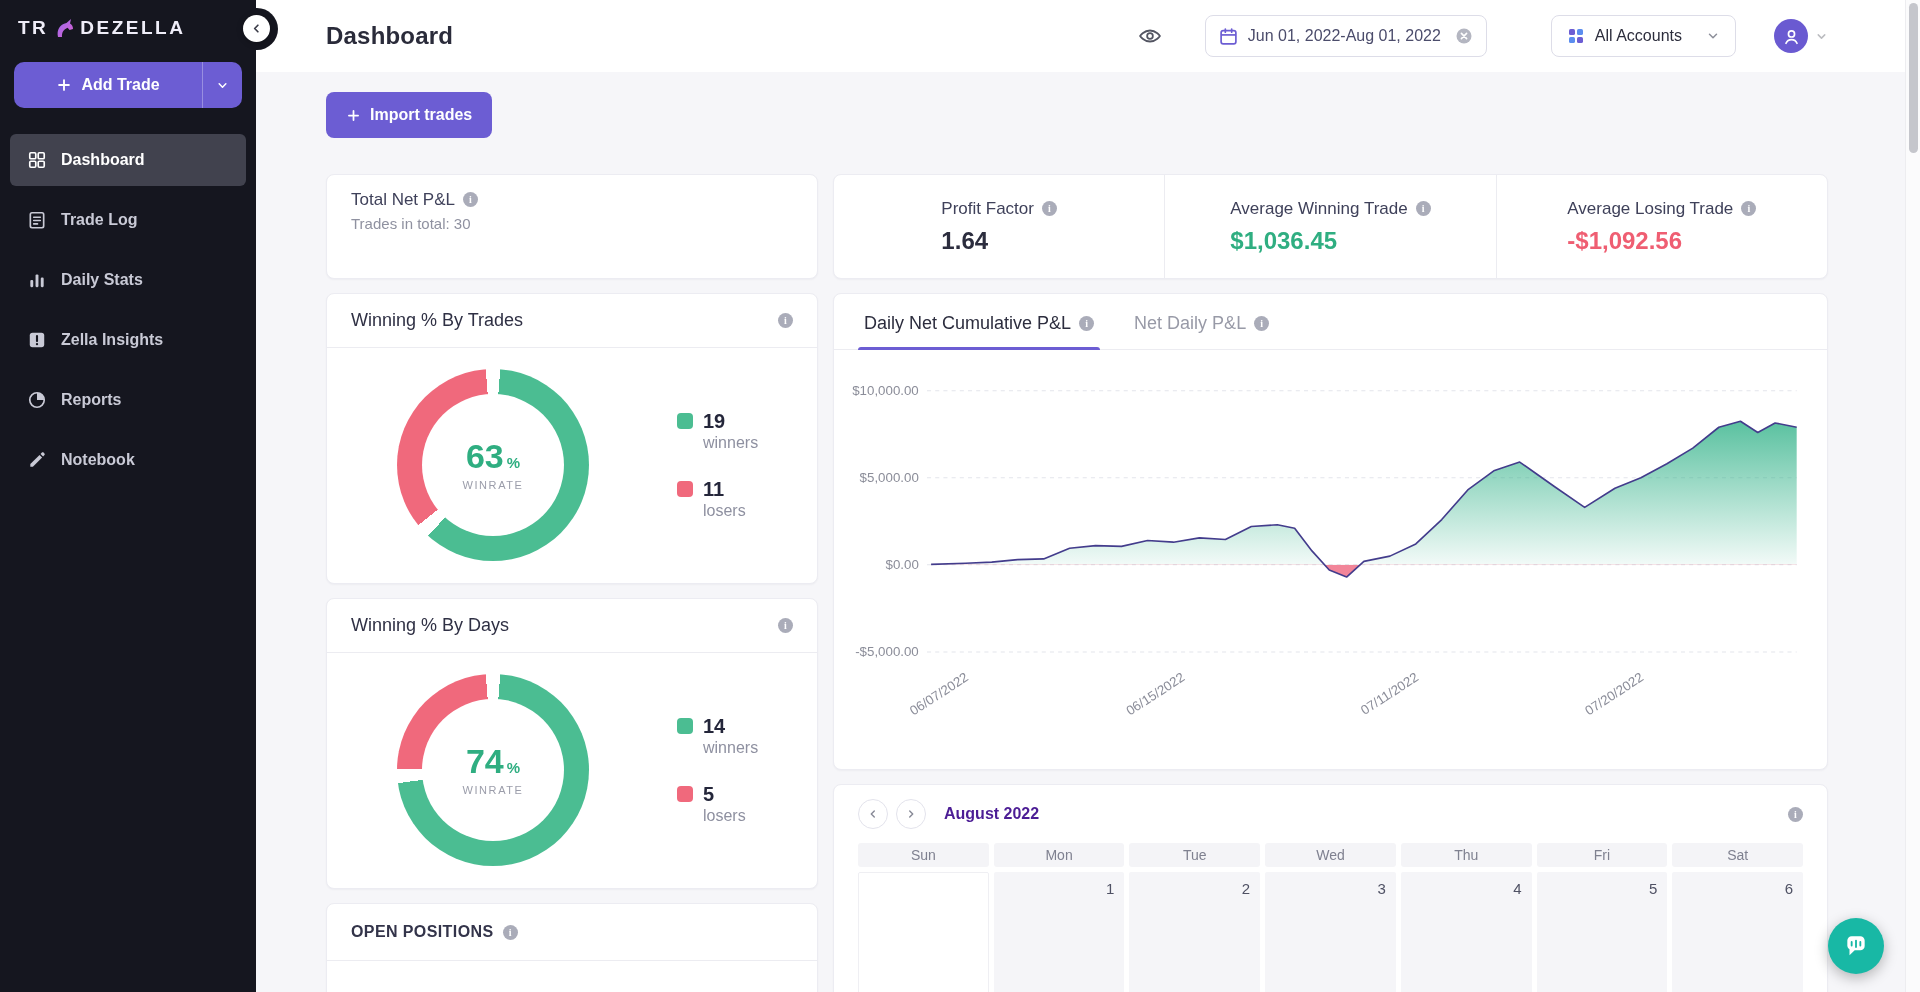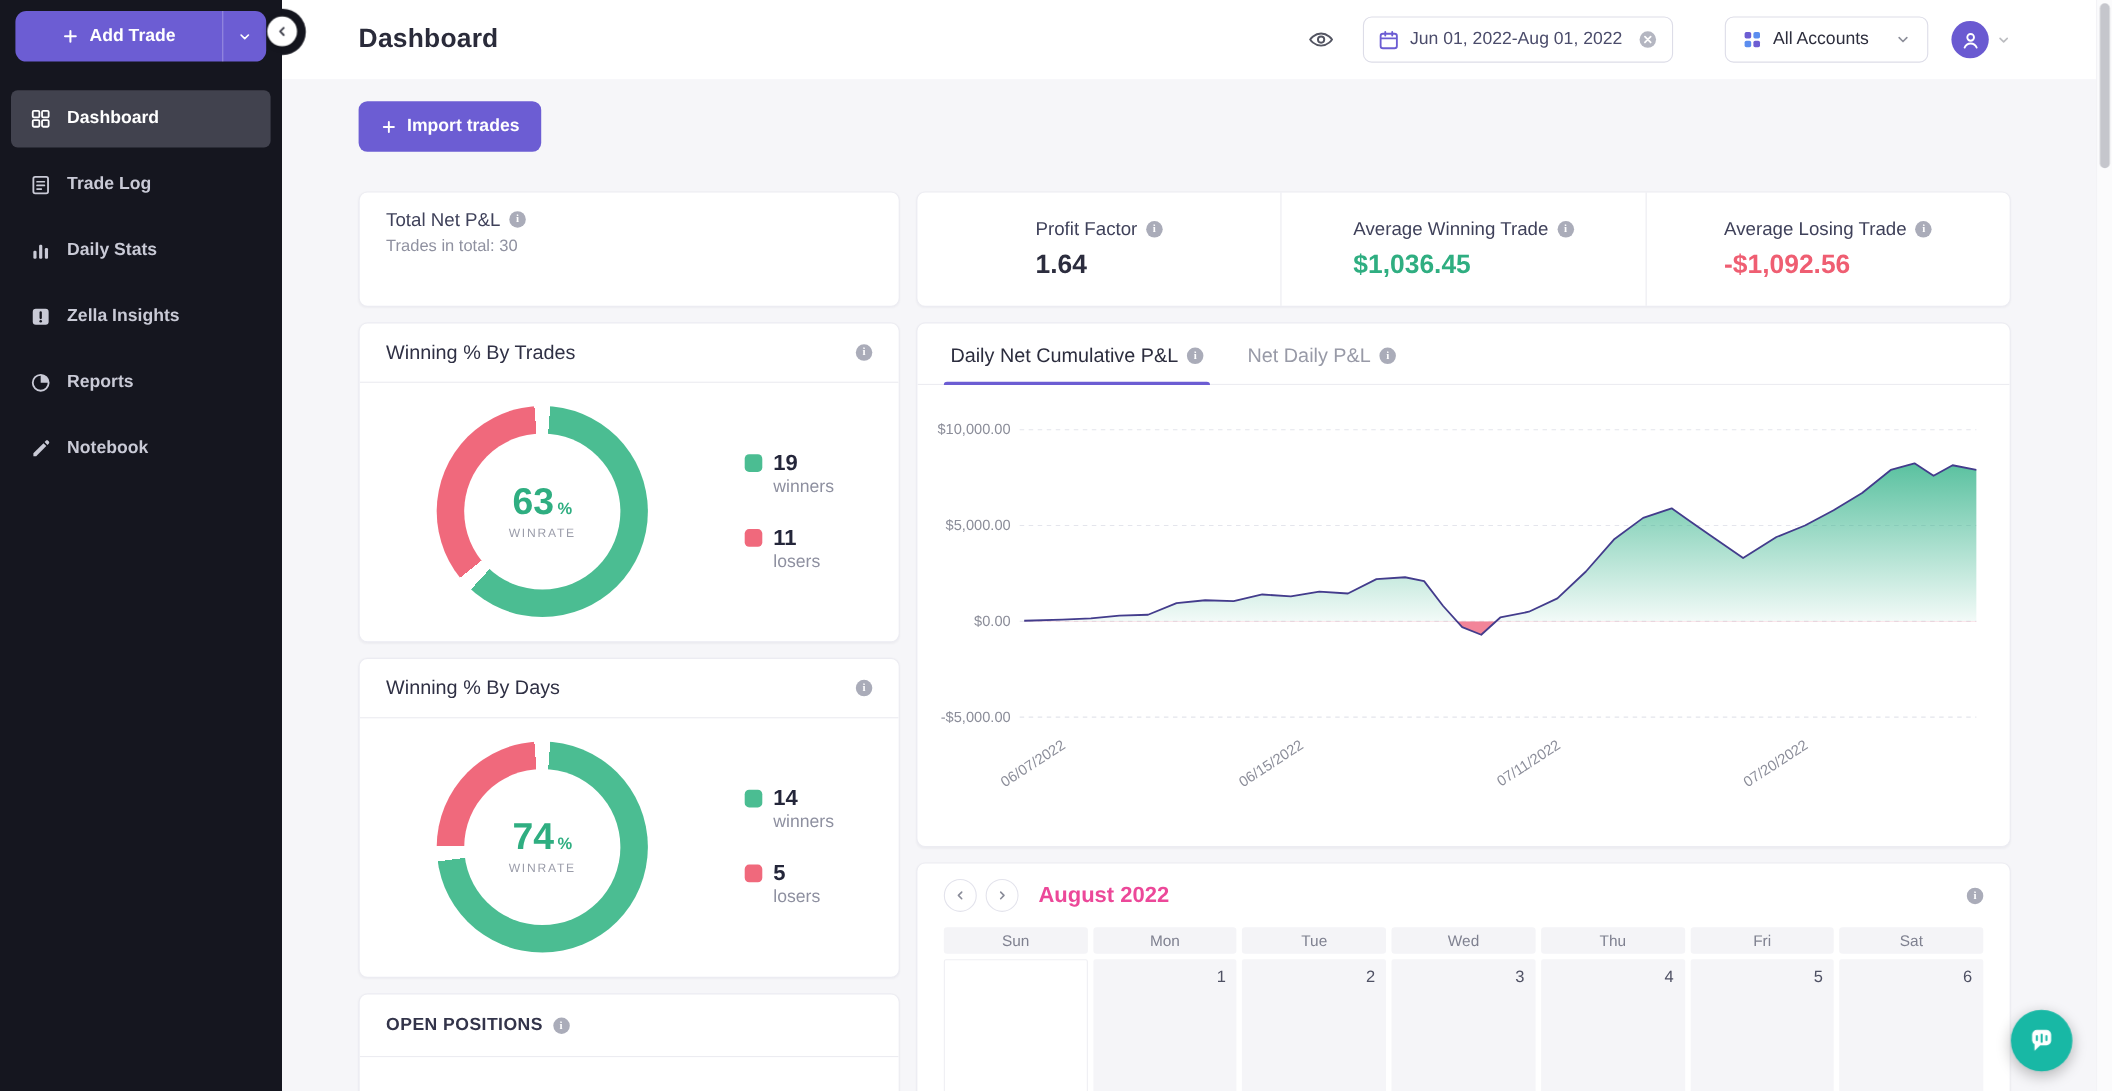--- a/index.html
+++ b/index.html
@@ -28,21 +28,21 @@
   .collapse-tab { position:fixed; left:256px; top:8px; width:22px; height:42px; background:#15161f;
     border-radius:0 21px 21px 0; z-index:4; }
   .collapse-btn { position:fixed; left:243px; top:15px; width:27px; height:27px; border-radius:50%;
     background:#fff; border:none; box-shadow:0 1px 6px rgba(0,0,0,.28); z-index:6;
     display:flex; align-items:center; justify-content:center; cursor:pointer; padding:0; }
 
   
   .page { margin-left:256px; }
   header { height:72px; background:#fff; display:flex; align-items:center; padding:0 92px 0 70px; }
   .page-title { font-size:24px; font-weight:700; color:#2a2b3a; margin:0; letter-spacing:.2px; }
-  .hright { margin-left:auto; display:flex; align-items:center; gap:21px; }
+  .hright { margin-left:auto; display:flex; align-items:center; gap:38px; }
   .icon-btn { background:none; border:none; cursor:pointer; display:flex; align-items:center; padding:4px; }
   .pill { display:flex; align-items:center; gap:10px; height:42px; padding:0 13px; background:#fff;
     border:1px solid #dddde8; border-radius:8px; cursor:pointer; }
   .date-text { font-size:16px; color:#4b4c6b; font-weight:500; white-space:nowrap; }
   .accounts-pill { margin-left:26px; padding:0 15px; }
   .accounts-text { font-size:16px; color:#2c2d3c; font-weight:500; }
   .avatar-group { display:flex; align-items:center; gap:7px; cursor:pointer; }
   .avatar { width:34px; height:34px; border-radius:50%; background:#6a5ad1; display:flex; align-items:center; justify-content:center; }
 
   
@@ -106,41 +106,56 @@
   .op-card { height:240px; overflow:hidden; }
   .op-head { display:flex; align-items:center; gap:9px; padding:19px 24px; border-bottom:1px solid #ececf1; }
   .op-title { font-size:16px; font-weight:700; color:#33344a; letter-spacing:.4px; margin:0; }
 
   
   .cal-card { height:400px; overflow:hidden; }
   .cal-head { display:flex; align-items:center; padding:14px 24px 12px; }
   .cal-nav { width:30px; height:30px; border-radius:50%; border:1px solid #e3e3ec; background:#fff;
     display:flex; align-items:center; justify-content:center; cursor:pointer; padding:0; }
   .cal-nav + .cal-nav { margin-left:8px; }
-  .cal-month { font-size:20px; font-weight:700; color:#ec4899; margin:0 0 0 18px;text-align:center; }
+  .cal-month { font-size:16px; font-weight:700; color:#4c1d95; margin:0 0 0 18px;text-align:center; }
   .cal-head .info { margin-left:auto; }
   .cal-grid { display:grid; grid-template-columns:repeat(7,1fr); gap:5px; padding:2px 24px 24px; }
   .wd { height:24px; background:#f4f4f7; color:#7f8190; font-size:14px; border-radius:3px;
     display:flex; align-items:center; justify-content:center; }
   .dcell { height:150px; background:#f5f5f8; border-radius:2px; position:relative; cursor:pointer; }
   .dcell.empty { background:#fff; border:1px solid #efeff3; }
   .dnum { position:absolute; top:8px; right:10px; font-size:15px; color:#4f5164; }
 
   
   .scroll-track { position:fixed; right:0; top:0; width:15px; height:100%; background:#fbfbfc;
     border-left:1px solid #ededf0; z-index:20; }
   .scroll-thumb { position:absolute; top:3px; left:3px; width:9px; height:150px; border-radius:5px; background:#c5c6cc; }
   .chat-btn { position:fixed; right:36px; bottom:18px; width:56px; height:56px; border-radius:50%;
     background:#18b8a5; border:none; box-shadow:0 4px 14px rgba(0,0,0,.28);
     display:flex; align-items:center; justify-content:center; cursor:pointer; z-index:30; }
 </style>
 </head>
 <body>
 
 <aside class="sidebar">
+  <div class="logo-row">
+    <span class="logo-text">TR</span>
+    <span style="display:flex;">
+      <svg width="24" height="24" viewBox="0 0 24 24">
+        <defs>
+            <linearGradient id="lg" x1="0" y1="0" x2="1" y2="1">
+          <stop offset="0" stop-color="#9a6bee"></stop>
+              <stop offset="1" stop-color="#d95fd0"></stop>
+        </linearGradient>
+          </defs>
+        <path d="M6 21c-1.5-7 1.5-12.5 8.5-14l4.5-4-1 4.6c2 1 3 3 3 5.4l-3.4 1-2-2.2c-4 1.4-6 5-5.6 9.2z" fill="url(#lg)"></path>
+      </svg>
+    </span>
+    <span class="logo-text">DEZELLA</span>
+  </div>
 
   <button class="add-btn">
     <span class="add-main">
       <span style="display:flex;">
         <svg width="16" height="16" viewBox="0 0 18 18">
             <path d="M9 3.5v11M3.5 9h11" stroke="#fff" stroke-width="2.1" stroke-linecap="round"></path>
           </svg>
       </span>
       <span>Add Trade</span>
     </span>

